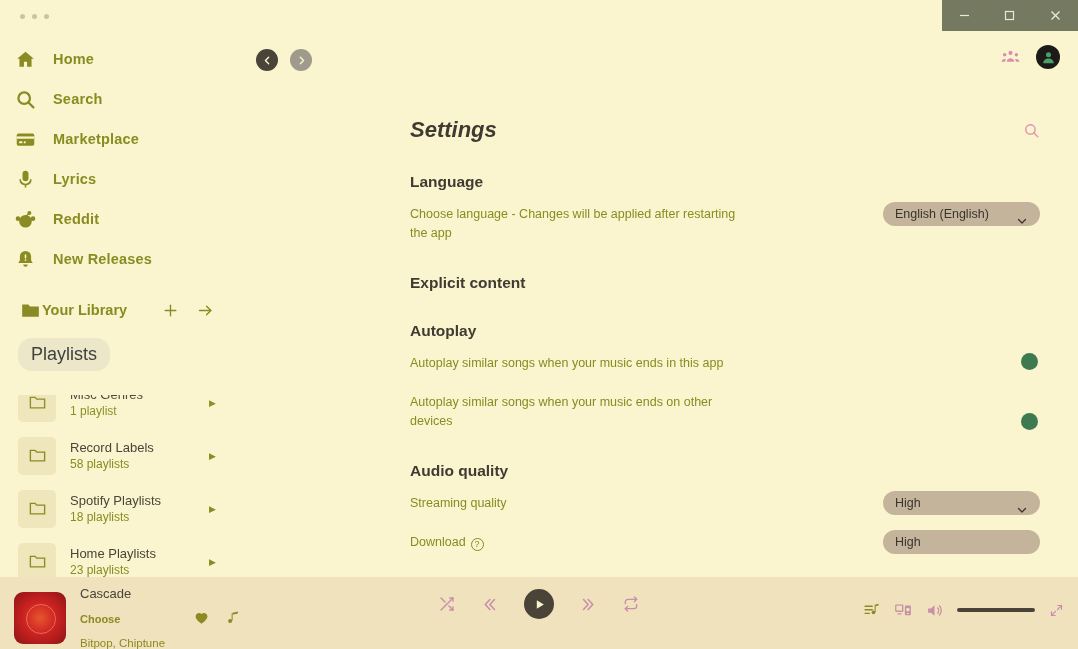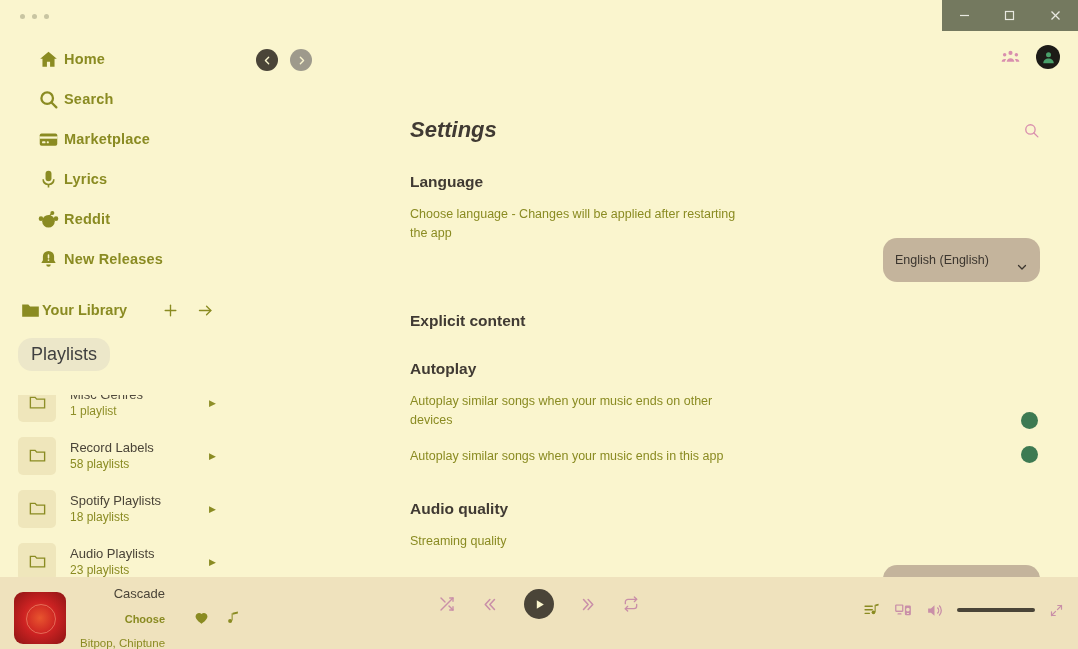--- a/index.html
+++ b/index.html
@@ -48,22 +48,22 @@
   
   .sidebar {
     position: absolute; left: 0; top: 31px;
     width: 252px; height: 546px;
     background: #faf5ce;
     z-index: 20;
   }
   .navlist { padding-top: 8px; }
   .navitem {
     display: flex; align-items: center;
-    height: 40px; padding-left: 36px;
-    gap: 4px; cursor: pointer;
+    height: 40px; padding-left: 13px;
+    gap: 16px; cursor: pointer;
   }
   .navitem .ico {
     width: 24px; height: 24px;
     display: flex; align-items: center; justify-content: center;
     color: #8a8b22;
   }
   .navitem .lbl {
     font-size: 14.5px; font-weight: bold;
     color: #8a8b22; letter-spacing: .2px;
   }
@@ -166,30 +166,29 @@
   }
   .rowlbl {
     font-size: 12.5px; color: #8a8b22;
     line-height: 1.55; max-width: 330px;
     padding-top: 3px;
   }
   .rowlbl.wide { max-width: 330px; }
   .ctrl { margin-left: auto; flex: 0 0 auto; }
 
   .sel {
-    width: 157px; height: 44px;
+    width: 157px; height: 24px;
     background: #c4b49c;
     border-radius: 14px; border: none;
     color: #3b352e; font-size: 12.5px;
     font-family: "Liberation Sans", sans-serif;
     padding: 0 12px;
     appearance: none; -webkit-appearance: none;
     cursor: pointer;
     position: relative;
-    margin-top: 36px;
   }
   .selwrap { position: relative; width: 157px; height: 28px; }
   .selchev {
     position: absolute; right: 12px; top: 9px;
     pointer-events: none; color: #3b352e;
   }
 
   .toggle {
     width: 40px; height: 21px; border-radius: 11px;
     background: #8fb394; position: relative; cursor: pointer;
@@ -219,21 +218,21 @@
   .art {
     width: 52px; height: 52px; border-radius: 9px;
     background: radial-gradient(circle at 50% 50%, #e8552e 0%, #cc2222 45%, #8c1414 100%);
     flex: 0 0 auto; position: relative; overflow: hidden;
   }
   .art::after {
     content: ""; position: absolute; left: 12px; top: 12px;
     width: 28px; height: 28px; border-radius: 50%;
     border: 1px solid rgba(255,190,150,.45);
   }
-  .nptext { display: flex; flex-direction: column; gap: 12px; align-items: flex-end; }
+  .nptext { display: flex; flex-direction: column; gap: 12px; }
   .nptitle { font-size: 13px; color: #4a4438; }
   .npartist { font-size: 11px; color: #8a8b22; font-weight: bold; }
   .npgenre { font-size: 11.5px; color: #8a8b22; }
   .npacts { display: flex; align-items: center; gap: 16px; margin-left: 14px; color: #8a8b22; }
   .npacts span { cursor: pointer; display: flex; }
 
   .ctrls {
     position: absolute; left: 0; right: 0; top: 12px;
     display: flex; align-items: center; justify-content: center; gap: 26px;
   }
@@ -425,21 +424,21 @@
         <span class="plarrow">▶</span>
       </div>
 
       <div class="plrow">
         <span class="plthumb">
           <svg width="19" height="19" viewBox="0 0 24 24" fill="none" stroke="currentColor" stroke-width="1.7">
               <path d="M3 5.5h6l2 2.3h10v11H3z"></path>
             </svg>
         </span>
         <span class="pltext">
-          <span class="plname">Audio Playlists</span>
+          <span class="plname">Home Playlists</span>
           <span class="plcount">23 playlists</span>
         </span>
         <span class="plarrow">▶</span>
       </div>
     </div>
   </div>
 
   <div class="topnav">
     <div class="navbtn back">
       <svg width="11" height="11" viewBox="0 0 24 24" fill="none" stroke="currentColor" stroke-width="3" stroke-linecap="round" stroke-linejoin="round">
@@ -498,28 +497,28 @@
                 </svg>
             </span>
           </span>
         </span>
       </div>
 
       <div class="secth">Explicit content</div>
 
       <div class="secth">Autoplay</div>
       <div class="row">
+        <span class="rowlbl">Autoplay similar songs when your music ends in this app</span>
+        <span class="ctrl">
+          <span class="toggle"><i></i></span>
+        </span>
+      </div>
+      <div class="row">
         <span class="rowlbl">Autoplay similar songs when your music ends on other devices</span>
         <span class="ctrl" style="align-self:center">
-          <span class="toggle"><i></i></span>
-        </span>
-      </div>
-      <div class="row">
-        <span class="rowlbl">Autoplay similar songs when your music ends in this app</span>
-        <span class="ctrl">
           <span class="toggle"><i></i></span>
         </span>
       </div>
 
       <div class="secth">Audio quality</div>
       <div class="row">
         <span class="rowlbl">Streaming quality</span>
         <span class="ctrl">
           <span class="selwrap">
             <select class="sel">

